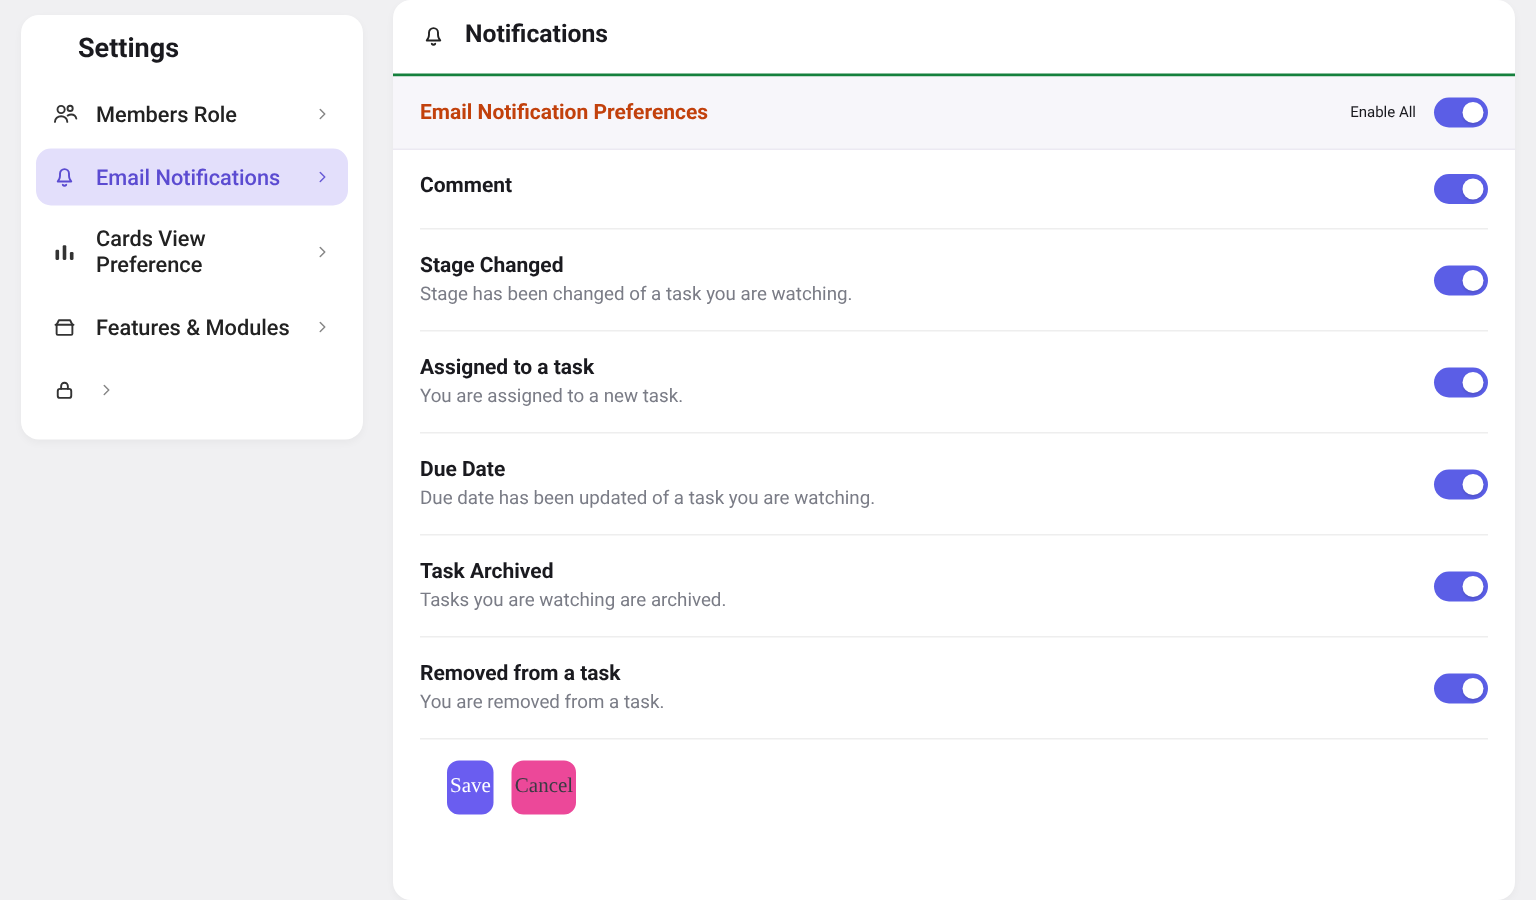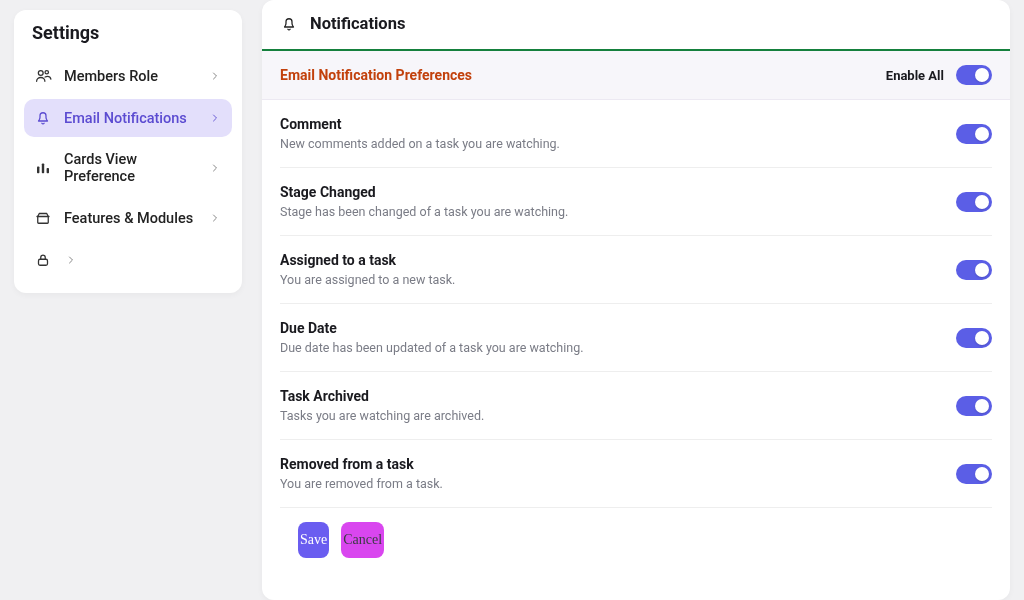--- a/index.html
+++ b/index.html
@@ -1,53 +1,53 @@
 <!DOCTYPE html>
 <html><head>
 <meta charset="utf-8">
 <style>
   * { box-sizing: border-box; margin: 0; padding: 0; }
   html, body { width: 1024px; height: 600px; font-family: -apple-system, BlinkMacSystemFont, "Segoe UI", Roboto, Helvetica, Arial, sans-serif; background: #f0f0f2; color: #111; overflow: hidden; }
   .layout { display: flex; width: 100%; height: 100%; }
   .sidebar { width: 254px; padding: 10px 12px 10px 14px; }
   .sidebar-card { background: #fff; border-radius: 12px; padding: 8px 10px 14px 10px; box-shadow: 0 2px 6px rgba(0,0,0,0.04); }
-  .sidebar-title { font-size: 18px; font-weight: 700; color: #1a1a1f; padding: 4px 6px 14px 8px; }
+  .sidebar-title { font-size: 18px; font-weight: 700; color: #1a1a1f; padding: 4px 6px 14px 8px; margin-left: 20px; }
   .nav-item { display: flex; align-items: center; gap: 12px; padding: 10px 10px; border-radius: 10px; font-size: 14.5px; color: #222; cursor: pointer; }
   .nav-item + .nav-item { margin-top: 4px; }
   .nav-item.active { background: #e3dffb; color: #5b4bd1; }
   .nav-item.active .chevron svg path { stroke: #6a5cd6; }
   .nav-item.active .nav-icon svg * { stroke: #5b4bd1; }
   .nav-icon { width: 18px; height: 18px; display: flex; align-items: center; justify-content: center; }
   .nav-label { flex: 1; font-weight: 500; }
   .chevron { width: 14px; height: 14px; display: flex; align-items: center; justify-content: center; color: #666; }
 
   .main { flex: 1; padding: 0 14px 0 8px; }
   .panel { background: #fff; border-radius: 12px; box-shadow: 0 2px 6px rgba(0,0,0,0.04); height: 100%; display: flex; flex-direction: column; overflow: hidden; }
   .panel-header { display: flex; align-items: center; gap: 12px; padding: 14px 18px 16px 18px; border-bottom: 2px solid #15803d; }
   .panel-header .icon { width: 18px; height: 18px; display: flex; align-items: center; justify-content: center; }
   .panel-title { font-size: 16.5px; font-weight: 700; color: #1a1a1f; }
 
   .subbar { background: #f7f6fa; padding: 14px 18px; display: flex; align-items: center; border-bottom: 1px solid #ece9f2; }
   .subbar-title { font-size: 14px; font-weight: 700; color: #c2410c; flex: 1; }
-  .enable-all { font-size: 13px; font-weight: 700; color: #1a1a1f; margin-right: 12px; }
+  .enable-all { font-size: 10px; font-weight: 400; color: #1a1a1f; margin-right: 12px; }
 
   .prefs { padding: 0 18px 12px 18px; overflow: auto; }
   .pref-row { display: flex; align-items: center; padding: 16px 0; border-bottom: 1px solid #eee; gap: 16px; }
   .pref-row:last-of-type { border-bottom: none; }
   .pref-text { flex: 1; }
   .pref-title { font-size: 14px; font-weight: 700; color: #1a1a1f; margin-bottom: 4px; }
   .pref-desc { font-size: 12.5px; color: #7a7c86; }
 
   .toggle { width: 36px; height: 20px; background: #5b5ee6; border-radius: 999px; position: relative; cursor: pointer; flex-shrink: 0; }
   .toggle::after { content: ""; position: absolute; width: 14px; height: 14px; background: #fff; border-radius: 50%; top: 3px; right: 3px; box-shadow: 0 1px 2px rgba(0,0,0,0.15); }
 
   .actions { padding: 14px 18px 18px 18px; display: flex; gap: 12px; }
   .btn { border: none; border-radius: 8px; padding: 10px 2px; font-size: 14px; font-weight: 500; cursor: pointer; font-family: Liberation Serif, serif; }
   .btn-primary { background: #6a5df0; color: #fff; }
-  .btn-secondary { background: #d946ef; color: #3b3b44; }
+  .btn-secondary { background: #ec4899; color: #3b3b44; }
 </style>
 </head>
 <body>
 
 <div class="layout">
   <aside class="sidebar">
     <div class="sidebar-card">
       <div class="sidebar-title">Settings</div>
 
       <div class="nav-item">
@@ -146,21 +146,20 @@
         <div class="subbar-title">Email Notification Preferences</div>
         <span class="enable-all">Enable All</span>
         <div class="toggle"></div>
       </div>
 
       <div class="prefs">
 
         <div class="pref-row">
           <div class="pref-text">
             <div class="pref-title">Comment</div>
-            <div class="pref-desc">New comments added on a task you are watching.</div>
           </div>
           <div class="toggle"></div>
         </div>
 
         <div class="pref-row">
           <div class="pref-text">
             <div class="pref-title">Stage Changed</div>
             <div class="pref-desc">Stage has been changed of a task you are watching.</div>
           </div>
           <div class="toggle"></div>

